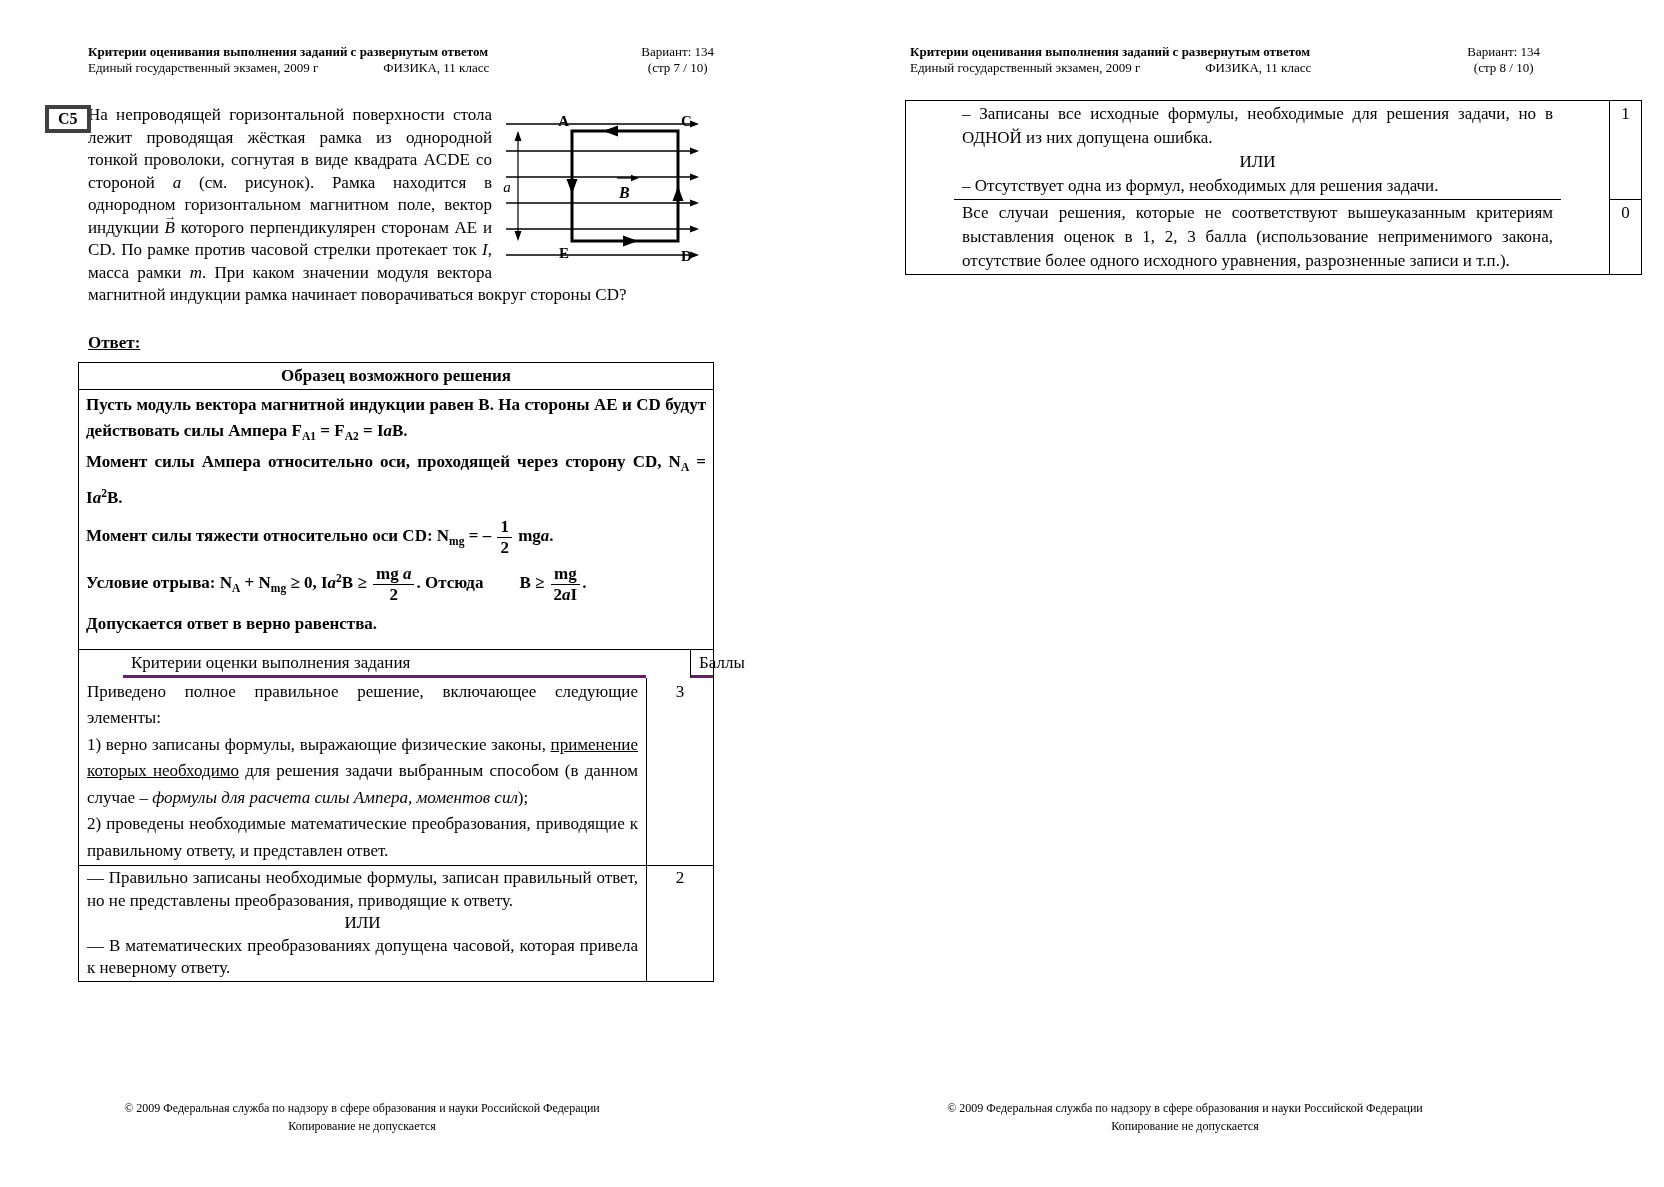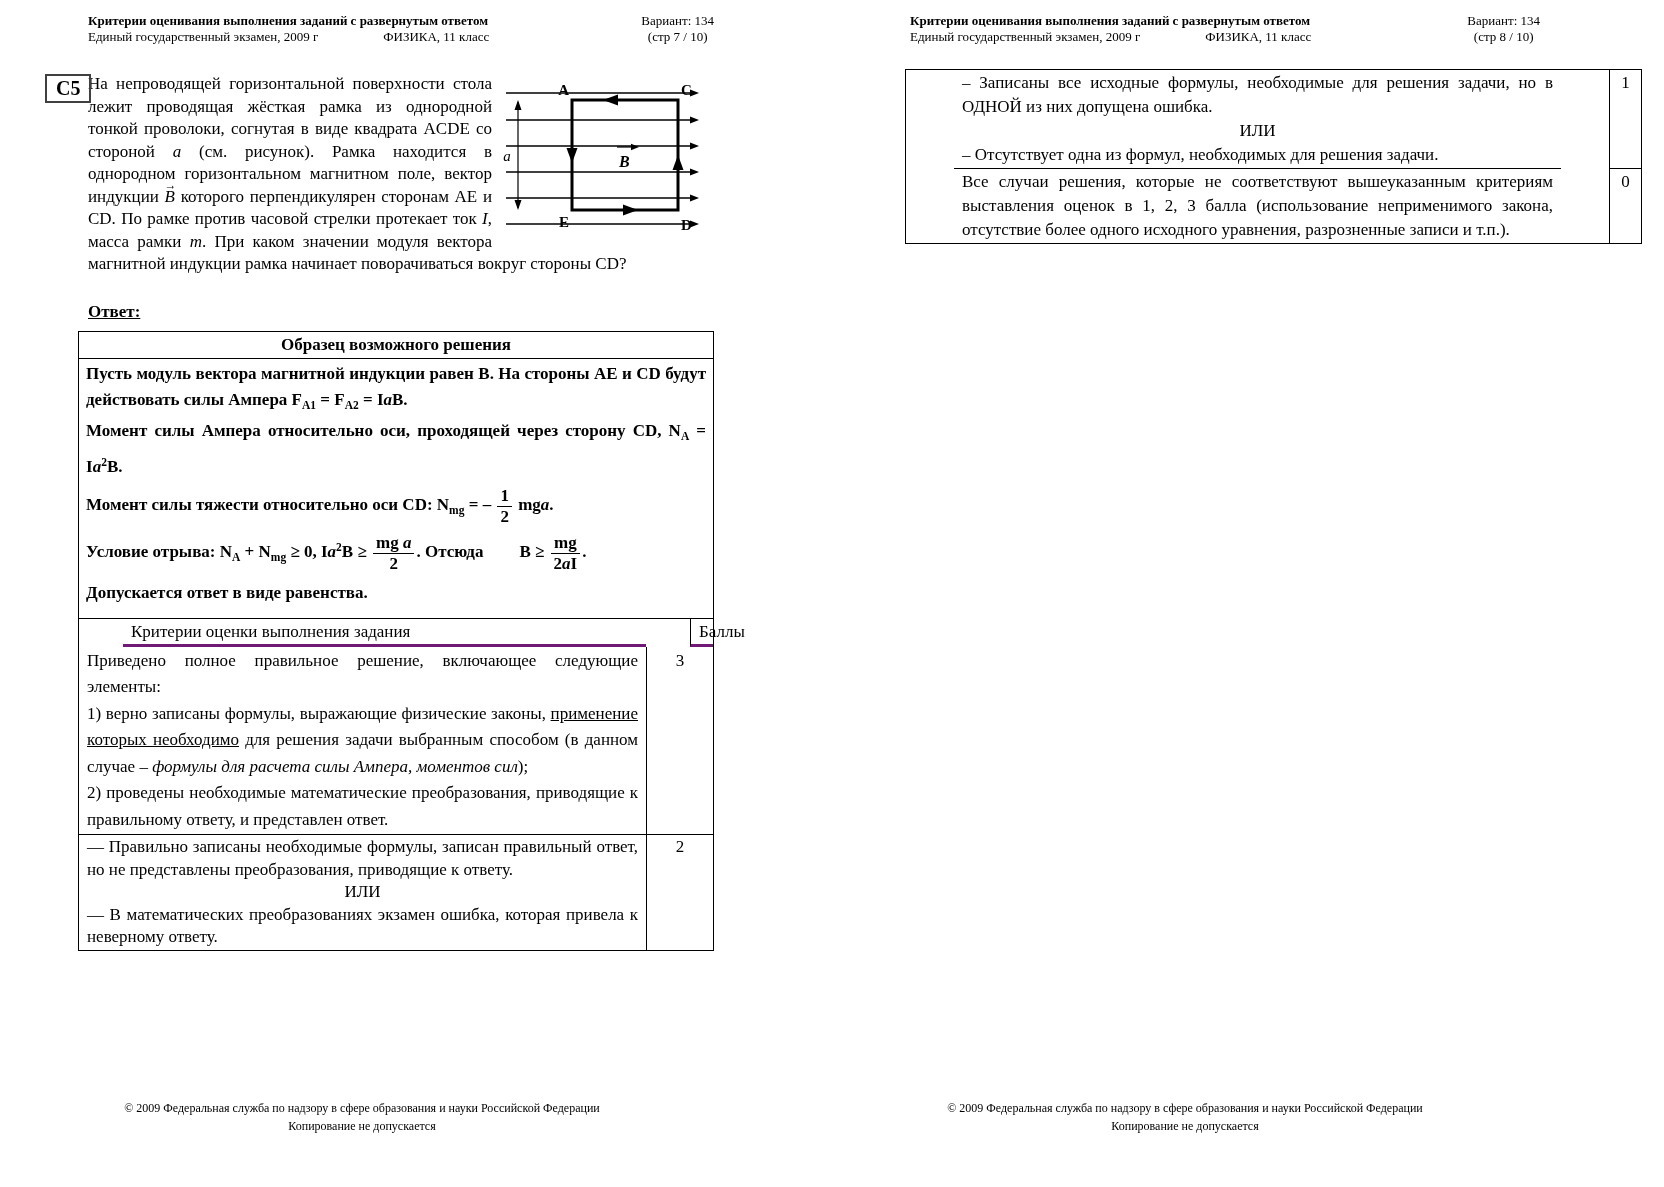--- a/index.html
+++ b/index.html
@@ -1,36 +1,36 @@
 <!DOCTYPE html>
 <html><head>
 <meta charset="utf-8">
 <style>
   html,body { margin:0; padding:0; }
   body {
     width:1664px; height:1187px; background:#ffffff; color:#000;
     font-family:"Liberation Serif", serif; position:relative; overflow:hidden;
   }
-  .page { position:absolute; top:13px; }
+  .page { position:absolute; top:44px; }
   .page-left  { left:40px;  width:690px; }
   .page-right { left:885px; width:755px; }
 
   
   .hdr { display:flex; justify-content:space-between; font-size:13px; line-height:16px; }
   .page-left  .hdr { padding-left:48px; padding-right:16px; }
   .page-right .hdr { padding-left:25px; padding-right:100px; }
   .hdr-title { font-weight:bold; }
   .hdr-subject { display:inline-block; margin-left:65px; }
   .hdr-right { white-space:nowrap; text-align:center; }
 
   
   .problem { position:relative; margin-top:28px; }
   .c5-box {
-    position:absolute; left:5px; top:1px; border:2px solid #404040;
-    font-weight:bold; font-size:20px; padding:1px 9px;
+    position:absolute; left:5px; top:1px; border:4px solid #404040;
+    font-weight:bold; font-size:16px; padding:1px 9px;
   }
   .problem-body {
     margin-left:48px; width:612px; font-size:17px; line-height:22.5px;
     text-align:justify;
   }
   .figure { float:right; width:200px; height:158px; margin:2px 0 4px 8px; }
   .it { font-style:italic; }
   .vec { display:inline-block; position:relative; font-style:italic; }
   .vec-arrow {
     position:absolute; top:-12px; left:0px; font-size:12px; font-style:normal;
@@ -160,39 +160,39 @@
 
   <div class="answer-label">Ответ:</div>
 
   <div class="sol-table">
     <div class="sol-header">Образец возможного решения</div>
     <div class="sol-body">
       <p><span>Пусть модуль вектора магнитной индукции равен B. На стороны АЕ и CD будут действовать силы Ампера F</span><span class="sub">А1</span><span> = F</span><span class="sub">А2</span><span> = I</span><span class="it">a</span><span>B.</span></p>
       <p><span>Момент силы Ампера относительно оси, проходящей через сторону CD, N</span><span class="sub">А</span><span> = I</span><span class="it">a</span><span class="sup">2</span><span>B.</span></p>
       <p class="spaced"><span>Момент силы тяжести относительно оси CD:   N</span><span class="sub">mg</span><span> = – </span><span class="frac"><span class="num">1</span><span class="den">2</span></span><span> mg</span><span class="it">a</span><span>.</span></p>
       <p class="spaced"><span>Условие отрыва:  N</span><span class="sub">А</span><span> + N</span><span class="sub">mg</span><span> ≥ 0,  I</span><span class="it">a</span><span class="sup">2</span><span>B ≥ </span><span class="frac"><span class="num"><span>mg </span><span class="it">a</span></span><span class="den">2</span></span><span>.  Отсюда</span><span class="gap"></span><span>B ≥ </span><span class="frac"><span class="num">mg</span><span class="den"><span>2</span><span class="it">a</span><span>I</span></span></span><span>.</span></p>
-      <p>Допускается ответ в виде равенства.</p>
+      <p>Допускается ответ в верно равенства.</p>
     </div>
   </div>
 
   <div class="crit-table">
     <div class="cell head main">Критерии оценки выполнения задания</div>
     <div class="cell head score">Баллы</div>
 
     <div class="cell main lh27">
       <p>Приведено полное правильное решение, включающее следующие элементы:</p>
       <p><span>1) верно записаны формулы, выражающие физические законы, </span><span class="u">применение которых необходимо</span><span> для решения задачи выбранным способом (в данном случае – </span><span class="it">формулы для расчета силы Ампера, моментов сил</span><span>);</span></p>
       <p>2) проведены необходимые математические преобразования, приводящие к правильному ответу, и представлен ответ.</p>
     </div>
     <div class="cell score lh27">3</div>
 
     <div class="cell main bt lh23">
       <p>— Правильно записаны необходимые формулы, записан правильный ответ, но не представлены преобразования, приводящие к ответу.</p>
       <p class="or-line">ИЛИ</p>
-      <p>— В математических преобразованиях экзамен ошибка, которая привела к неверному ответу.</p>
+      <p>— В математических преобразованиях допущена часовой, которая привела к неверному ответу.</p>
     </div>
     <div class="cell score bt lh23">2</div>
   </div>
 
 </div>
 
 <div class="page page-right">
 
   <div class="hdr">
     <div>

